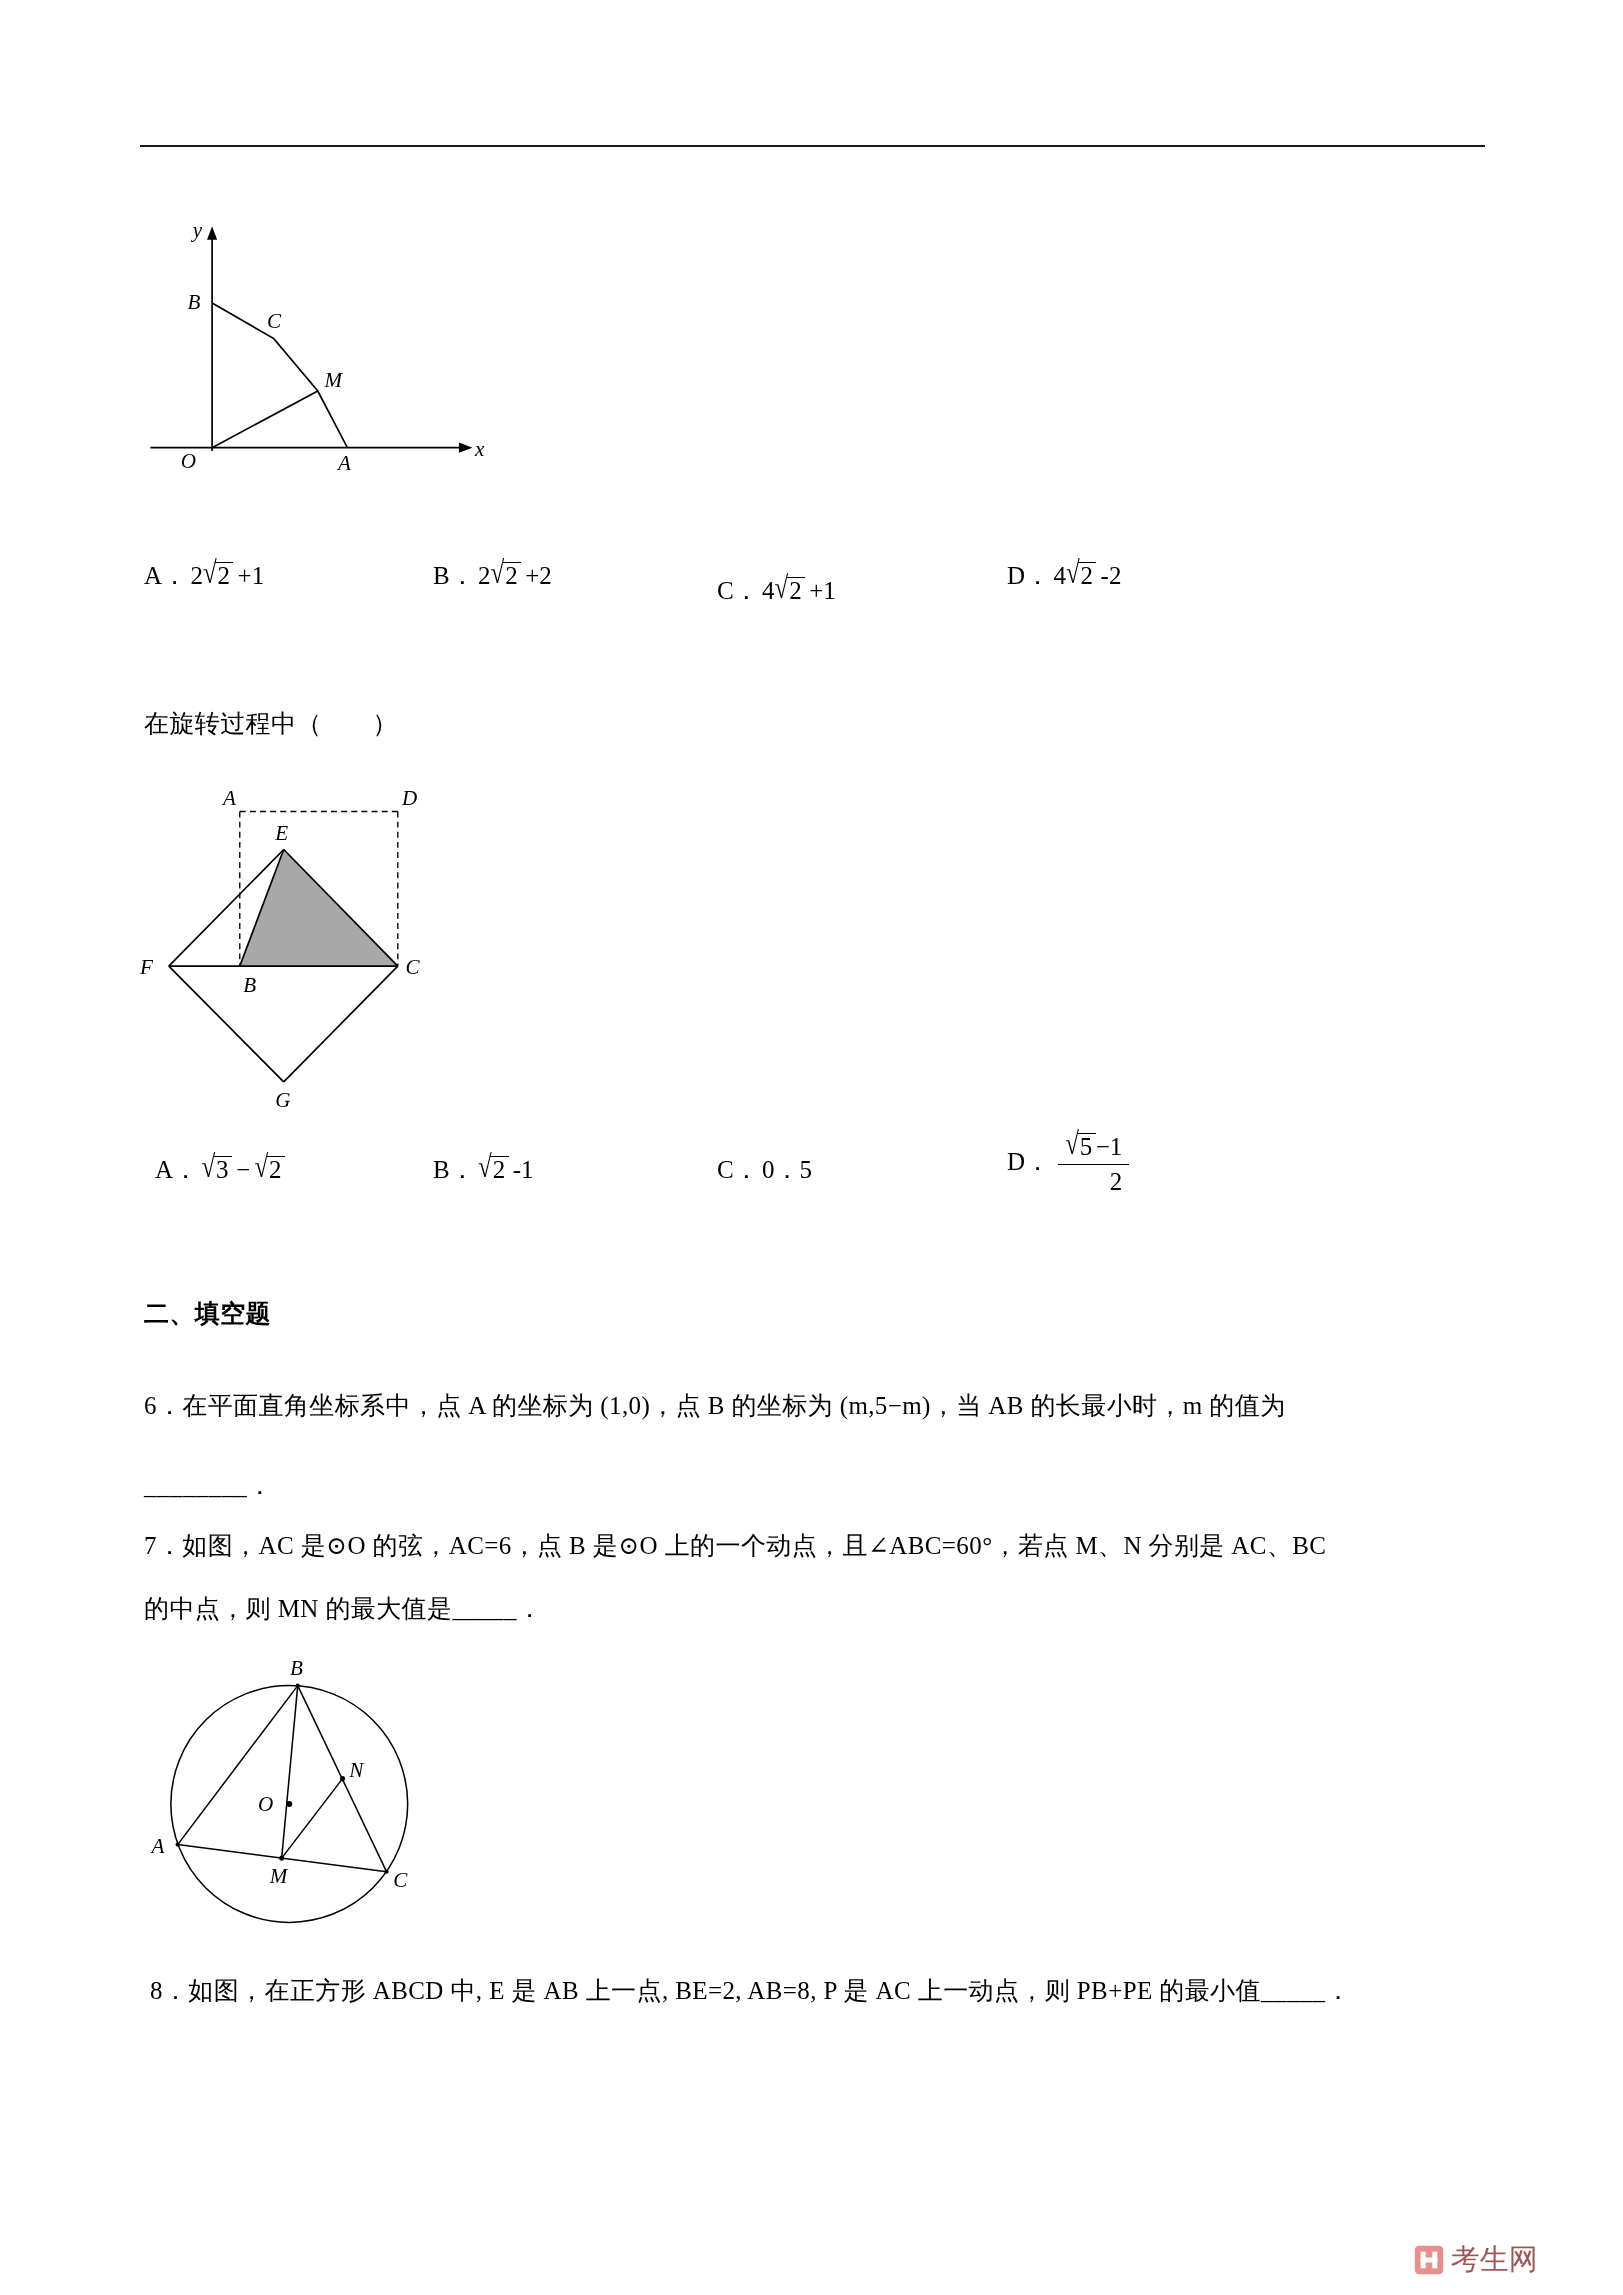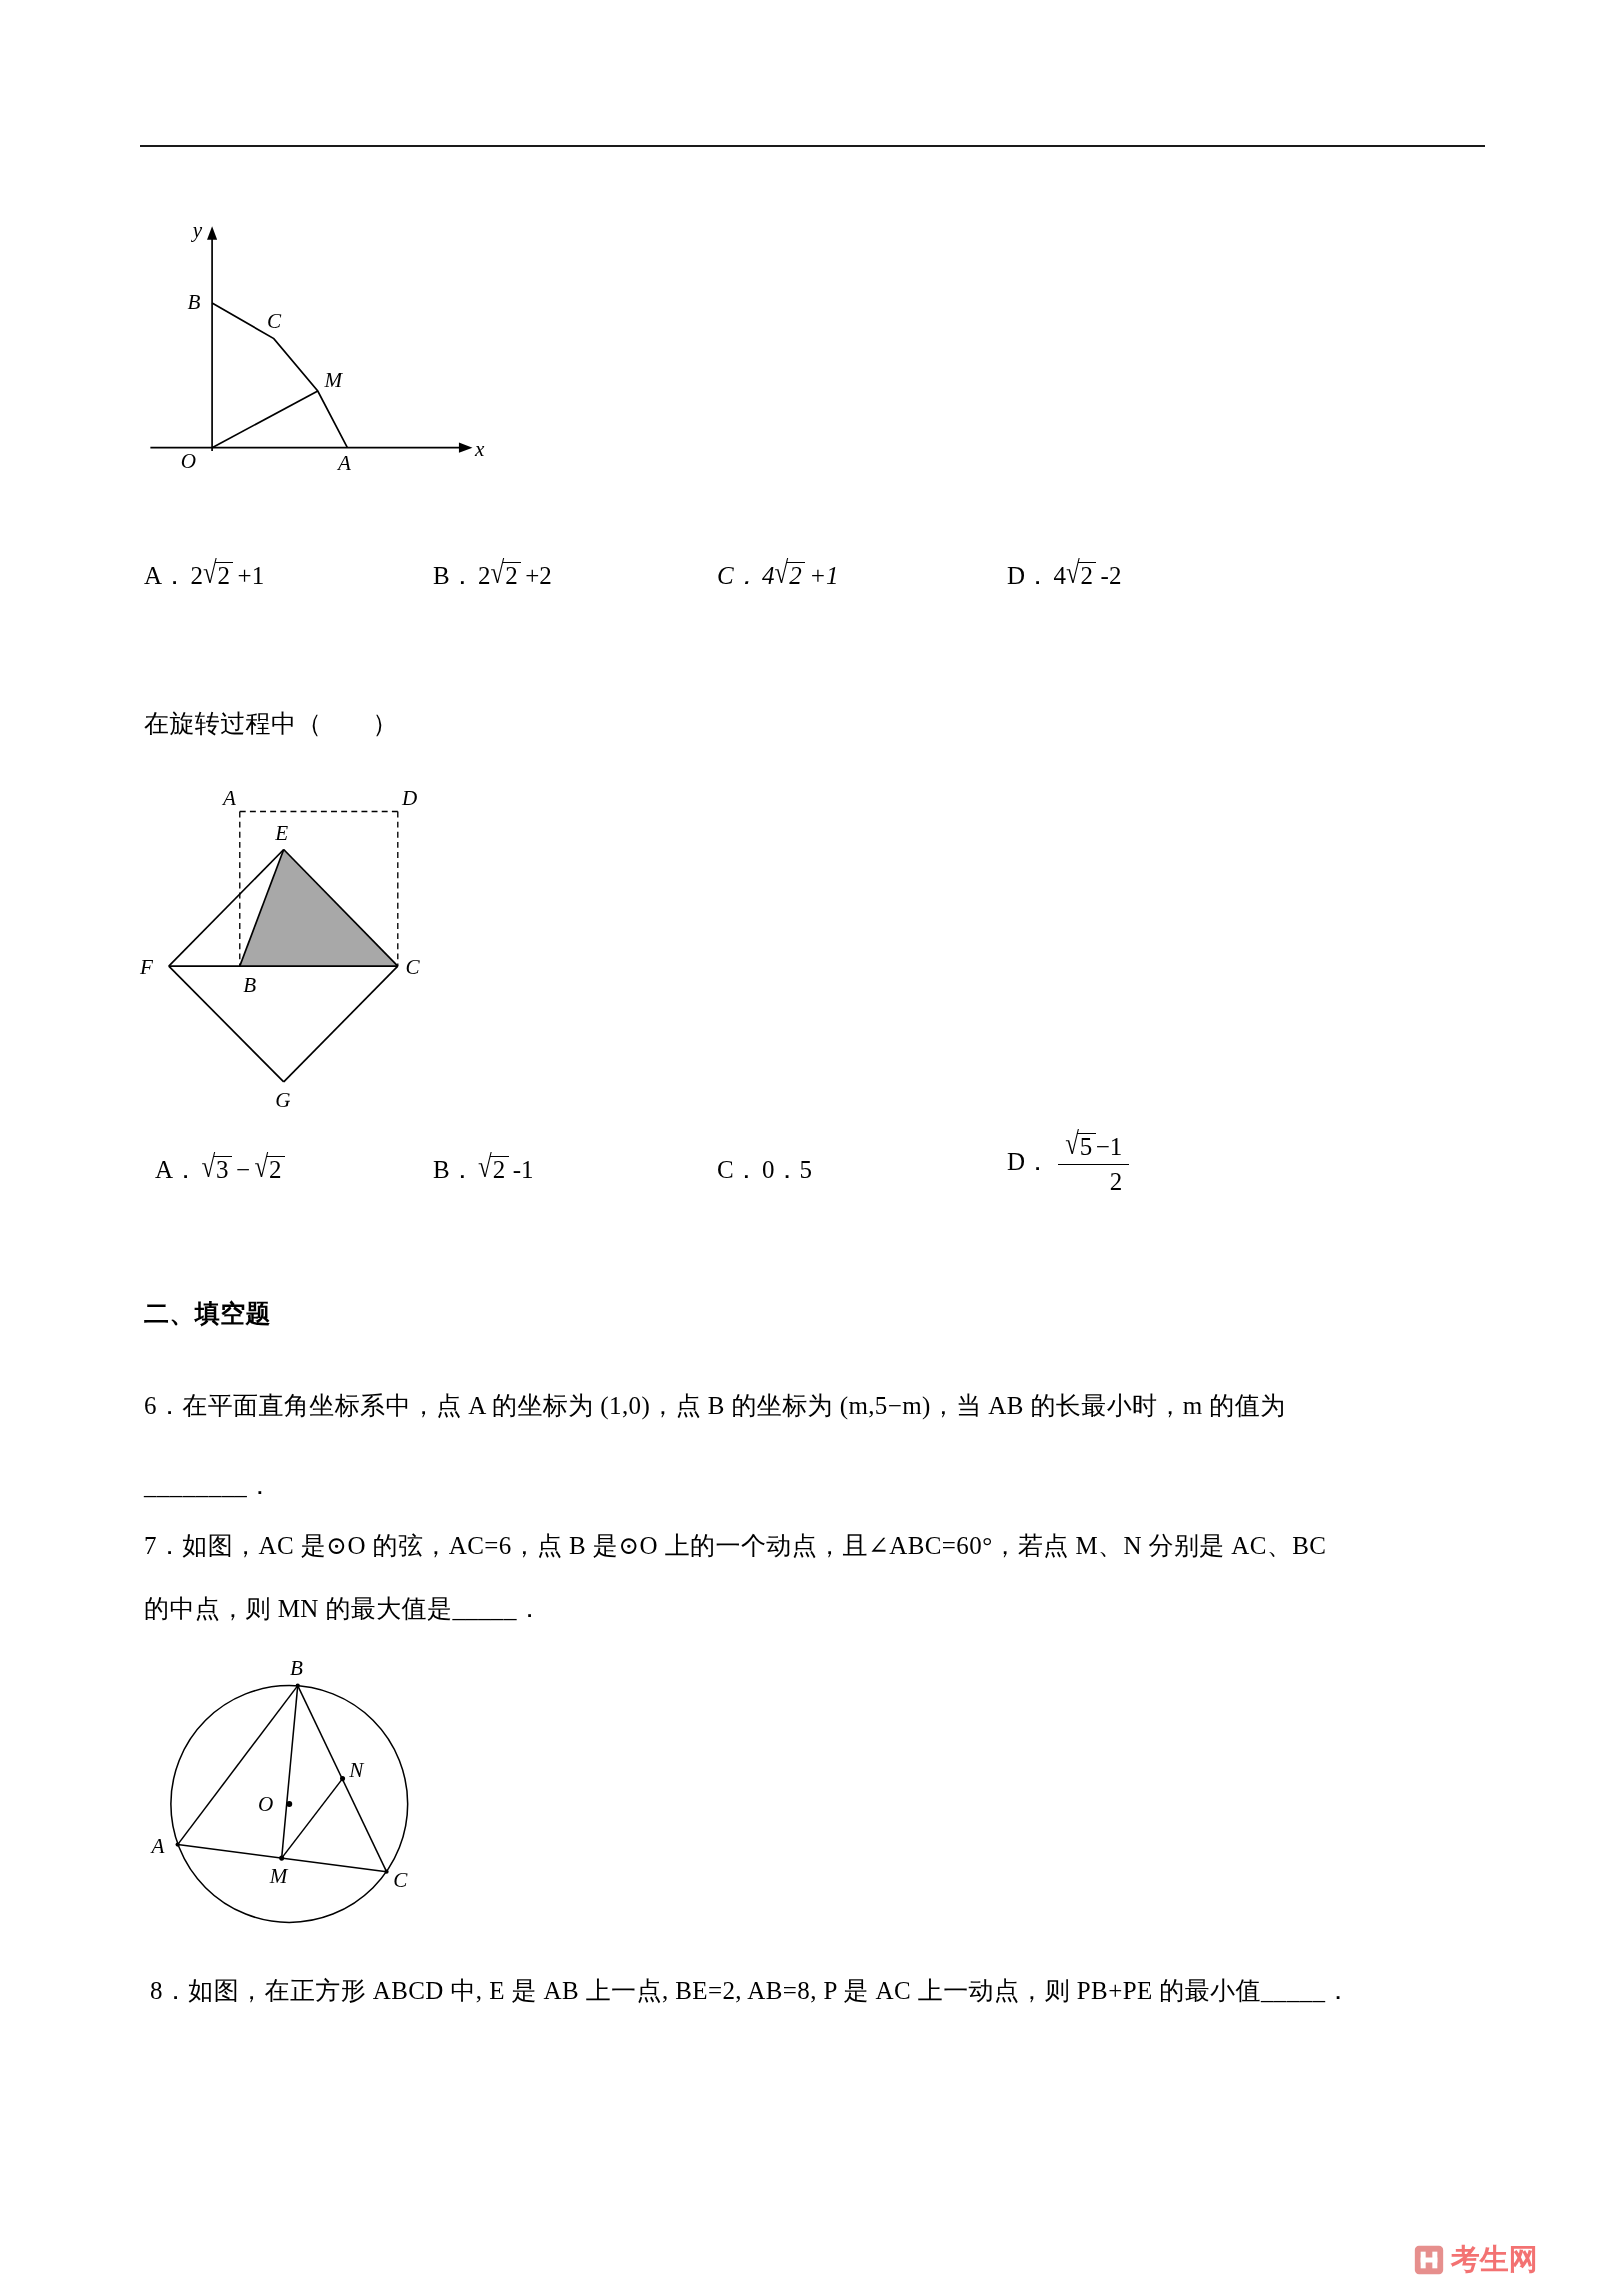--- a/index.html
+++ b/index.html
@@ -20,21 +20,21 @@
   .rad .body{display:inline-block;border-top:1.7px solid #000;padding:0 3.4px 0 2.5px;line-height:1.05;}
   .post{margin-left:4.2px;}
   
   .frac{display:inline-block;text-align:right;vertical-align:middle;margin-left:5px;}
   .frac .num{display:block;padding:0 6.8px 3.4px;}
   .frac .den{display:block;border-top:1.7px solid #000;padding:2.5px 6.8px 0;}
   
   svg text{font-family:"Liberation Serif","DejaVu Serif",serif;font-style:italic;font-size:25px;fill:#000;}
   
   .watermark{display:flex;align-items:center;gap:6.8px;opacity:0.75;}
-  .wm-text{font-size:29px;font-weight:bold;color:#ef4444;font-family:"Liberation Sans","DejaVu Sans",sans-serif;}
+  .wm-text{font-size:29px;font-weight:normal;color:#7f1d1d;font-family:"Liberation Sans","DejaVu Sans",sans-serif;}
 </style>
 </head>
 <body>
 
 <div class="page">
 
   <div class="abs rule" style="left:140px;top:145px;width:1345px;"></div>
 
   <svg class="abs" style="left:140px;top:216px;" width="364" height="279" viewBox="0 0 430 330">
     <g stroke="#000" stroke-width="2" fill="none">
@@ -57,21 +57,21 @@
     <text x="218" y="202">M</text>
     <text x="234" y="300">A</text>
   </svg>
 
   <div class="abs opt" style="left:144px;top:559px;">
     <span class="opt-label">A．</span><span>2</span><span class="rad"><span class="sign">√</span><span class="body">2</span></span><span class="post">+1</span>
   </div>
   <div class="abs opt" style="left:433px;top:559px;">
     <span class="opt-label">B．</span><span>2</span><span class="rad"><span class="sign">√</span><span class="body">2</span></span><span class="post">+2</span>
   </div>
-  <div class="abs opt" style="left:717px;top:559px;font-style:italic;">
+  <div class="abs opt" style="left:717px;top:574px;">
     <span class="opt-label">C．</span><span>4</span><span class="rad"><span class="sign">√</span><span class="body">2</span></span><span class="post">+1</span>
   </div>
   <div class="abs opt" style="left:1007px;top:559px;">
     <span class="opt-label">D．</span><span>4</span><span class="rad"><span class="sign">√</span><span class="body">2</span></span><span class="post">-2</span>
   </div>
 
   <div class="abs qline" style="left:144px;top:707px;">在旋转过程中（　　）</div>
 
   <svg class="abs" style="left:135px;top:776px;" width="338" height="338" viewBox="0 0 400 400">
     <polygon points="176,87 124,225 311,225" fill="#a8a8a8" stroke="none"></polygon>

